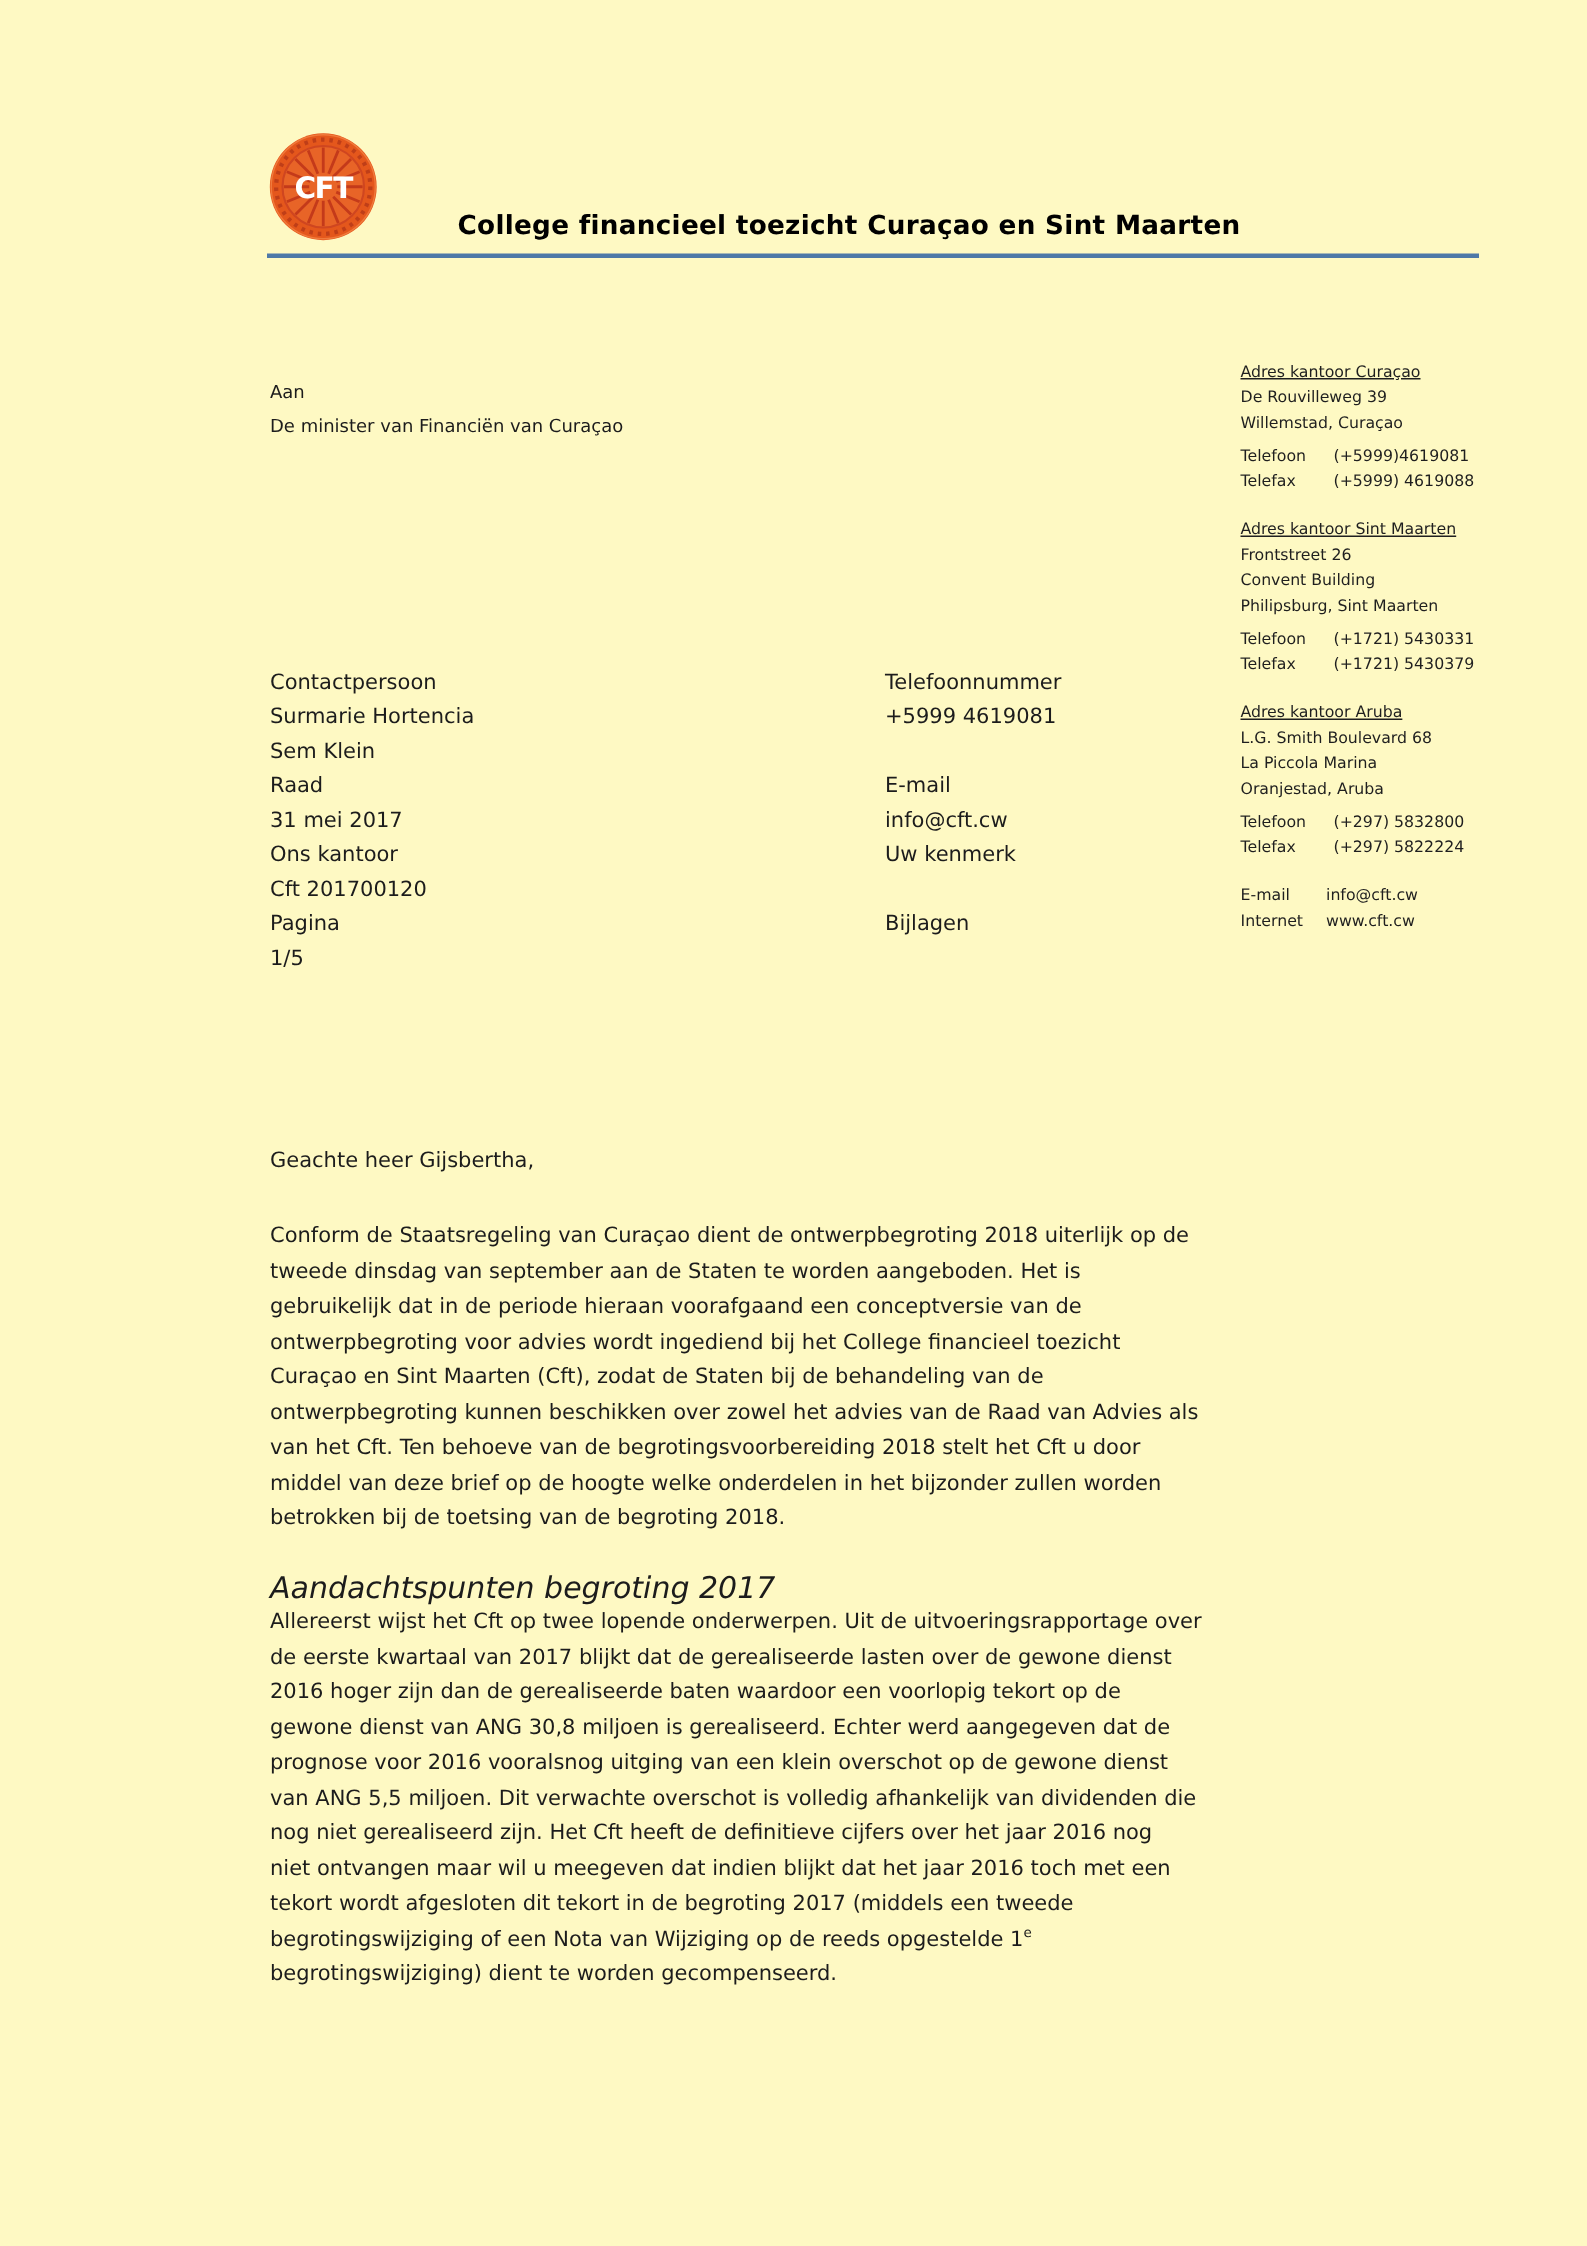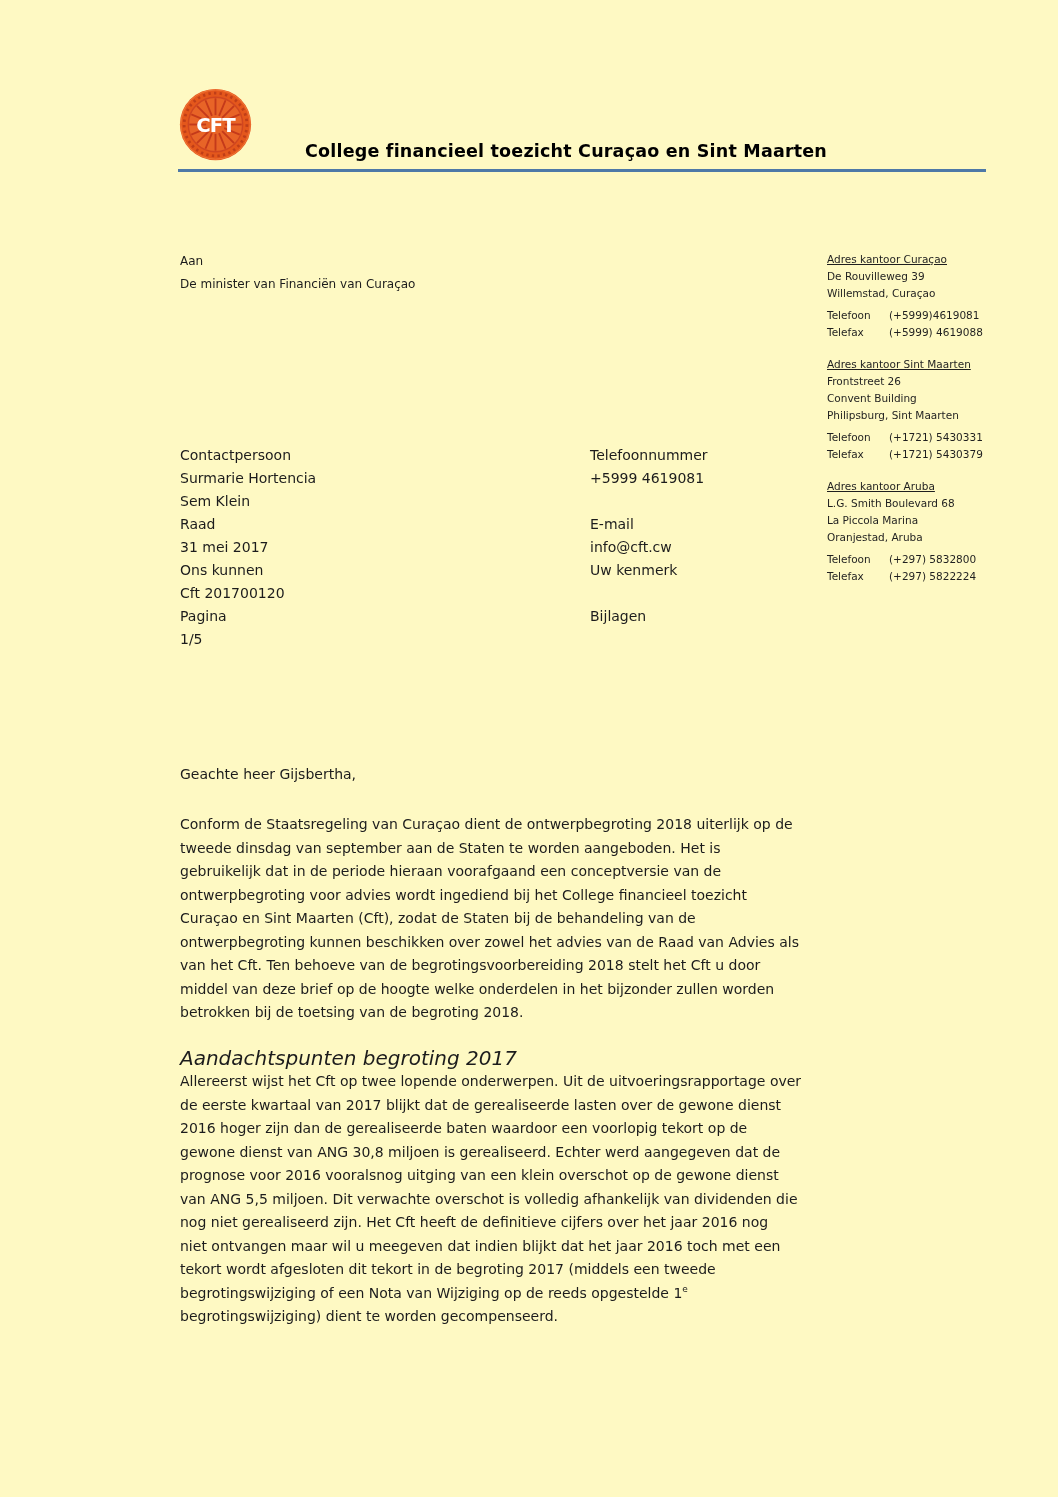--- a/index.html
+++ b/index.html
@@ -22,21 +22,21 @@
   }
   .lh-rule {
     position: absolute; left: 178px; top: 169px;
     width: 808px; height: 3px; background: #4e79a7;
   }
 
   
   .recipient { position: absolute; left: 180px; top: 250px; font-size: 12px; line-height: 23px; white-space: pre; }
 
   
-  .sidebar { position: absolute; left: 827px; top: 240px; width: 210px; font-size: 10.5px; line-height: 17px; color: #1f1f1f; margin-top: 11px; }
+  .sidebar { position: absolute; left: 827px; top: 240px; width: 210px; font-size: 10.5px; line-height: 17px; color: #1f1f1f; }
   .office { margin-bottom: 15px; }
   .office-title { text-decoration: underline; }
   .phones { margin-top: 5px; }
   .plabel { display: inline-block; width: 62px; }
   .sb-contact { margin-top: 15px; }
   .sb-contact .plabel { width: 57px; }
 
   
   .meta-col { position: absolute; top: 444px; font-size: 14px; }
   .meta-col.left { left: 180px; }
@@ -117,29 +117,33 @@
       <div class="office-title">Adres kantoor Aruba</div>
       <div>L.G. Smith Boulevard 68</div>
       <div>La Piccola Marina</div>
       <div>Oranjestad, Aruba</div>
       <div class="phones">
         <div><span class="plabel">Telefoon</span><span>(+297) 5832800</span></div>
         <div><span class="plabel">Telefax</span><span>(+297) 5822224</span></div>
       </div>
     </div>
 
+    <div class="sb-contact">
+      <div><span class="plabel">E-mail</span><span>info@cft.cw</span></div>
+      <div><span class="plabel">Internet</span><span>www.cft.cw</span></div>
+    </div>
   </div>
 
   <div class="meta-col left">
     <div class="mrow">Contactpersoon</div>
     <div class="mrow">Surmarie Hortencia</div>
     <div class="mrow">Sem Klein</div>
     <div class="mrow">Raad</div>
     <div class="mrow">31 mei 2017</div>
-    <div class="mrow">Ons kunnen</div>
+    <div class="mrow">Ons kantoor</div>
     <div class="mrow">Cft 201700120</div>
     <div class="mrow">Pagina</div>
     <div class="mrow">1/5</div>
   </div>
 
   <div class="meta-col right">
     <div class="mrow">Telefoonnummer</div>
     <div class="mrow">+5999 4619081</div>
     <div class="mrow"></div>
     <div class="mrow">E-mail</div>

